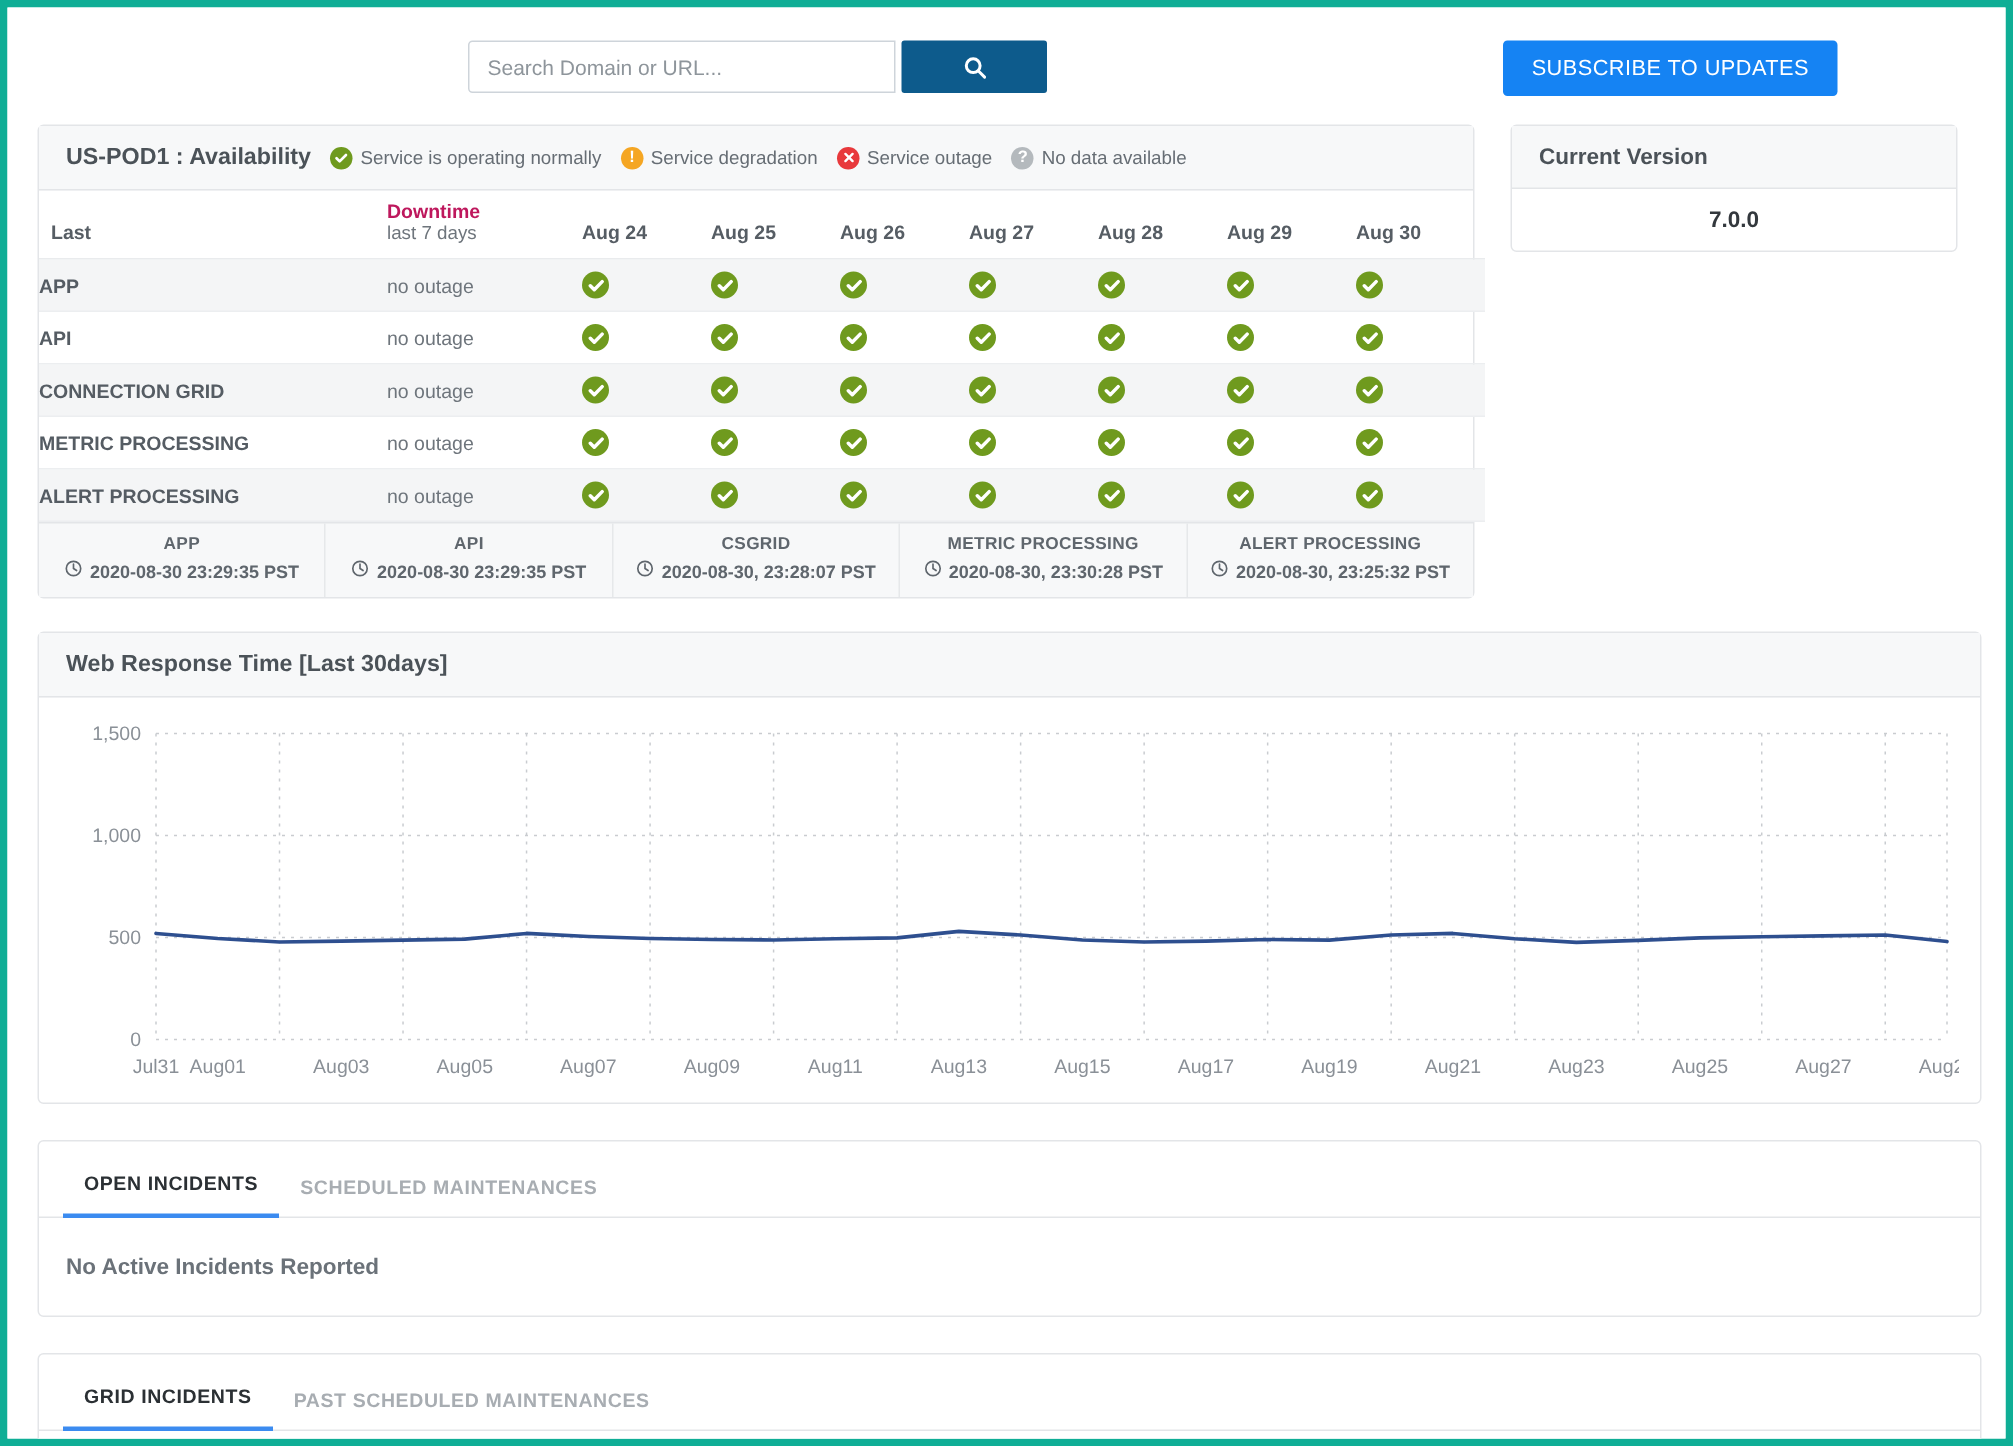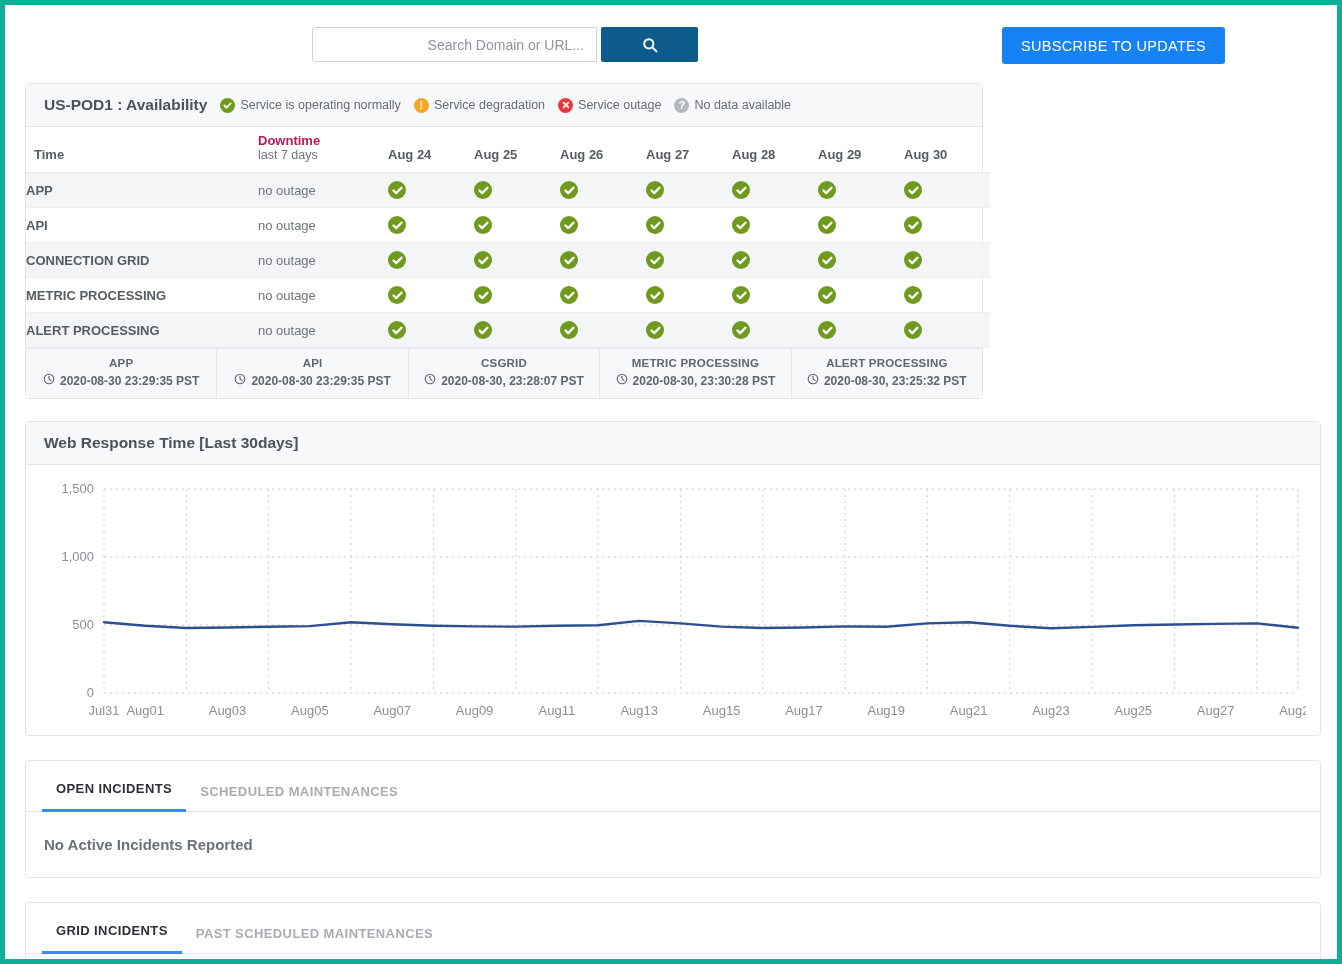--- a/index.html
+++ b/index.html
@@ -45,21 +45,20 @@
     width: 285px;
     height: 35px;
     border: 1px solid #ced4da;
     border-radius: 3px 0 0 3px;
     padding: 0 12px;
     font-size: 14px;
     color: #495057;
     font-family: "Liberation Sans", sans-serif;
     outline: none;
     background: #fff;
-    text-align: right;
   }
   .search-input::placeholder { color: #8e959b; }
   .search-btn {
     width: 97px;
     height: 35px;
     margin-left: 4px;
     background: #0d5b8c;
     border: none;
     border-radius: 2px;
     color: #fff;
@@ -323,21 +322,21 @@
               <col style="width:86px">
                   <col style="width:86px">
                   <col style="width:86px">
               <col style="width:86px">
                   <col style="width:86px">
                   <col style="width:86px">
                   <col style="width:86px">
             </colgroup>
             <thead>
               <tr>
-                <th class="th-name">Time</th>
+                <th class="th-name">Last</th>
                 <th>
                   <span class="dt-top">Downtime</span>
                   <span class="dt-sub">last 7 days</span>
                 </th>
                 <th class="c">Aug 24</th>
                 <th class="c">Aug 25</th>
                 <th class="c">Aug 26</th>
                 <th class="c">Aug 27</th>
                 <th class="c">Aug 28</th>
                 <th class="c">Aug 29</th>
@@ -593,20 +592,24 @@
                       </svg></span>
                     <span>2020-08-30, 23:25:32 PST</span>
                   </div>
                 </div>
               </div>
         </div>
 
       </div>
 
       <div class="col-right">
+        <div class="card mini-card">
+          <div class="mini-head">Current Version</div>
+          <div class="mini-body">7.0.0</div>
+        </div>
       </div>
 
     </div>
 
     <div class="card chart-card">
       <div class="card-head">
         <div class="card-title">Web Response Time [Last 30days]</div>
       </div>
       <div class="chart-body">
         <svg class="chart-svg" id="response-chart" viewBox="0 0 1270 246" preserveAspectRatio="none">

